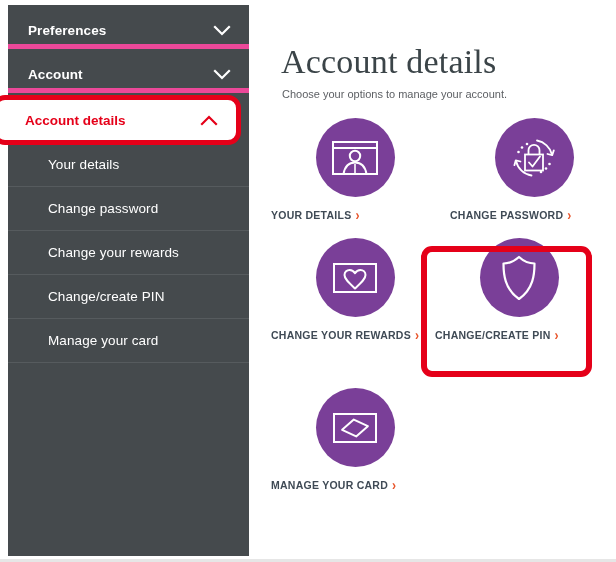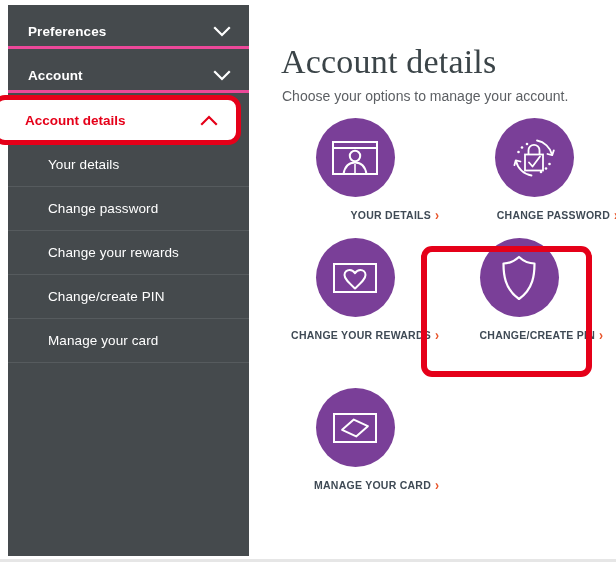--- a/index.html
+++ b/index.html
@@ -29,21 +29,21 @@
     top: 5px;
     width: 241px;
     height: 551px;
     background: #454a4d;
     overflow: hidden;
   }
   .nav-top {
     position: relative;
     height: 44px;
     box-sizing: border-box;
-    border-bottom: 3px solid #ec4899;
+    border-bottom: 5px solid #ec4899;
     display: flex;
     align-items: center;
     padding: 12px 18px 0 20px;
     cursor: pointer;
   }
   .nav-top .nav-label {
     color: #ffffff;
     font-size: 13.5px;
     font-weight: bold;
     letter-spacing: 0.1px;
@@ -112,35 +112,35 @@
     font-family: "Liberation Serif", serif;
     font-size: 34px;
     color: #3b4448;
     letter-spacing: 0.2px;
     white-space: nowrap;
   }
   #page-subtitle {
     position: absolute;
     left: 33px;
     top: 88px;
-    font-size: 14px;
+    font-size: 11px;
     color: #5c5f63;
     white-space: nowrap;
   }
 
   #tiles {
     position: absolute;
     left: 22px;
     top: 118px;
     width: 345px;
   }
   .tile {
     position: absolute;
     width: 168px;
-    text-align: right;
+    text-align: left;
     cursor: pointer;
   }
   .tile .circle {
     width: 79px;
     height: 79px;
     border-radius: 50%;
     background: #7a3f98;
     margin: 0 auto;
     display: flex;
     align-items: center;

